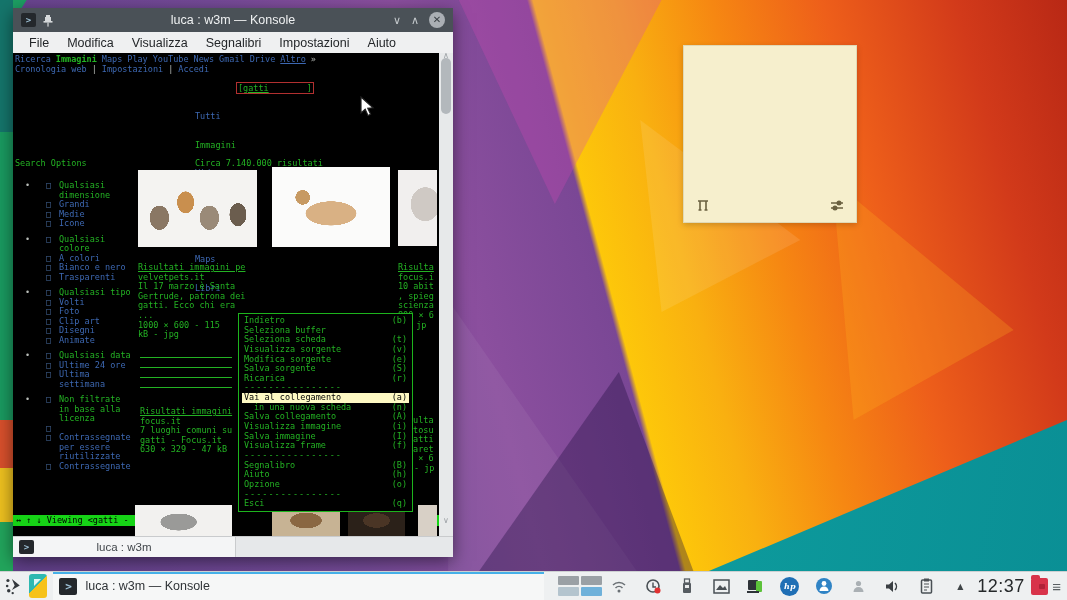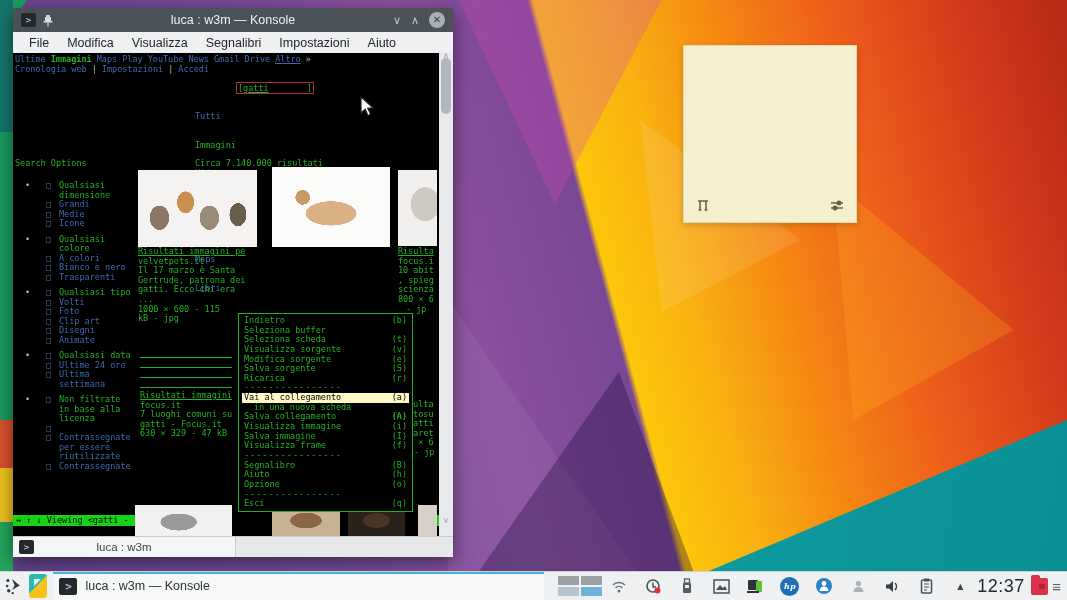--- a/index.html
+++ b/index.html
@@ -26,40 +26,40 @@
   .menubar span{cursor:default;}
   
   .term{position:relative;height:483px;background:#000;
     font-family:"DejaVu Sans Mono","Liberation Mono",monospace;font-size:8.5px;line-height:9.6px;}
   .tl{position:absolute;white-space:pre;}
   .g{color:#23b223;} .b{color:#3d68b2;} .w{color:#b9bdb9;} .u{text-decoration:underline;}
   .row{display:flex;} .row span{margin-right:5px;}
   .redbox{border:1px solid #b23030;padding:0 1px;color:#23b223;}
   .vlist div{height:9.4px;}
   .img{position:absolute;}
-  .col{position:absolute;color:#23b223;}
+  .col{position:absolute;color:#23b223;margin-top:16px;}
   .col .kick{text-decoration:underline;display:block;white-space:nowrap;overflow:hidden;}
   .col div{word-wrap:break-word;}
   .meta{display:block;}
   
   .filters{position:absolute;left:12px;top:128px;width:110px;line-height:9.5px;}
   .fgroup{position:relative;margin-bottom:6px;padding-left:21px;}
   .bullet{position:absolute;left:0;top:0;color:#b9bdb9;}
   .fitem{display:flex;}
   .cb{width:13px;flex:none;color:#4a6fa5;}
   .fl{width:73px;}
   
   .ffield{position:absolute;width:92px;height:9px;border-bottom:1px solid #23b223;}
   
   .pmenu{position:absolute;left:225px;top:260px;width:167px;background:#000;
     border:1px solid #1db41d;color:#23b223;padding:2px 3px;z-index:8;}
   .mi{display:flex;height:9.65px;padding:0 2px;}
   .mk{margin-left:auto;}
   .mi.sel{background:#fef9c3;color:#000;}
-  .mi.ind{padding-left:12px;flex-direction:column;}
+  .mi.ind{padding-left:12px;}
   .mdiv{height:9.65px;padding:0 2px;letter-spacing:1px;}
   
   .statusbar{position:absolute;left:0;top:462px;width:424px;height:11px;background:#16d316;
     color:#000;padding-left:3px;z-index:5;line-height:11px;}
   .thumbstrip{position:absolute;left:122px;top:452px;width:302px;height:31px;background:#000;z-index:6;}
   .thumb{position:absolute;top:0;height:31px;}
   
   .tscroll{position:absolute;right:0;top:0;width:14px;height:483px;background:#e7e9ea;z-index:9;}
   .tthumb{position:absolute;left:2px;top:5px;width:10px;height:56px;border-radius:5px;background:#b3b8bc;}
   .tarrow{position:absolute;left:0;width:14px;text-align:center;color:#9ba0a4;
@@ -158,21 +158,21 @@
       <span>Modifica</span>
       <span>Visualizza</span>
       <span>Segnalibri</span>
       <span>Impostazioni</span>
       <span>Aiuto</span>
     </div>
 
     <div class="term">
 
       <div class="tl row" style="left:2px;top:2px;">
-        <span class="b">Ultime</span>
+        <span class="b">Ricerca</span>
         <span class="g" style="font-weight:bold;">Immagini</span>
         <span class="b">Maps</span>
         <span class="b">Play</span>
         <span class="b">YouTube</span>
         <span class="b">News</span>
         <span class="b">Gmail</span>
         <span class="b">Drive</span>
         <span class="b u">Altro</span>
         <span class="w">»</span>
       </div>

